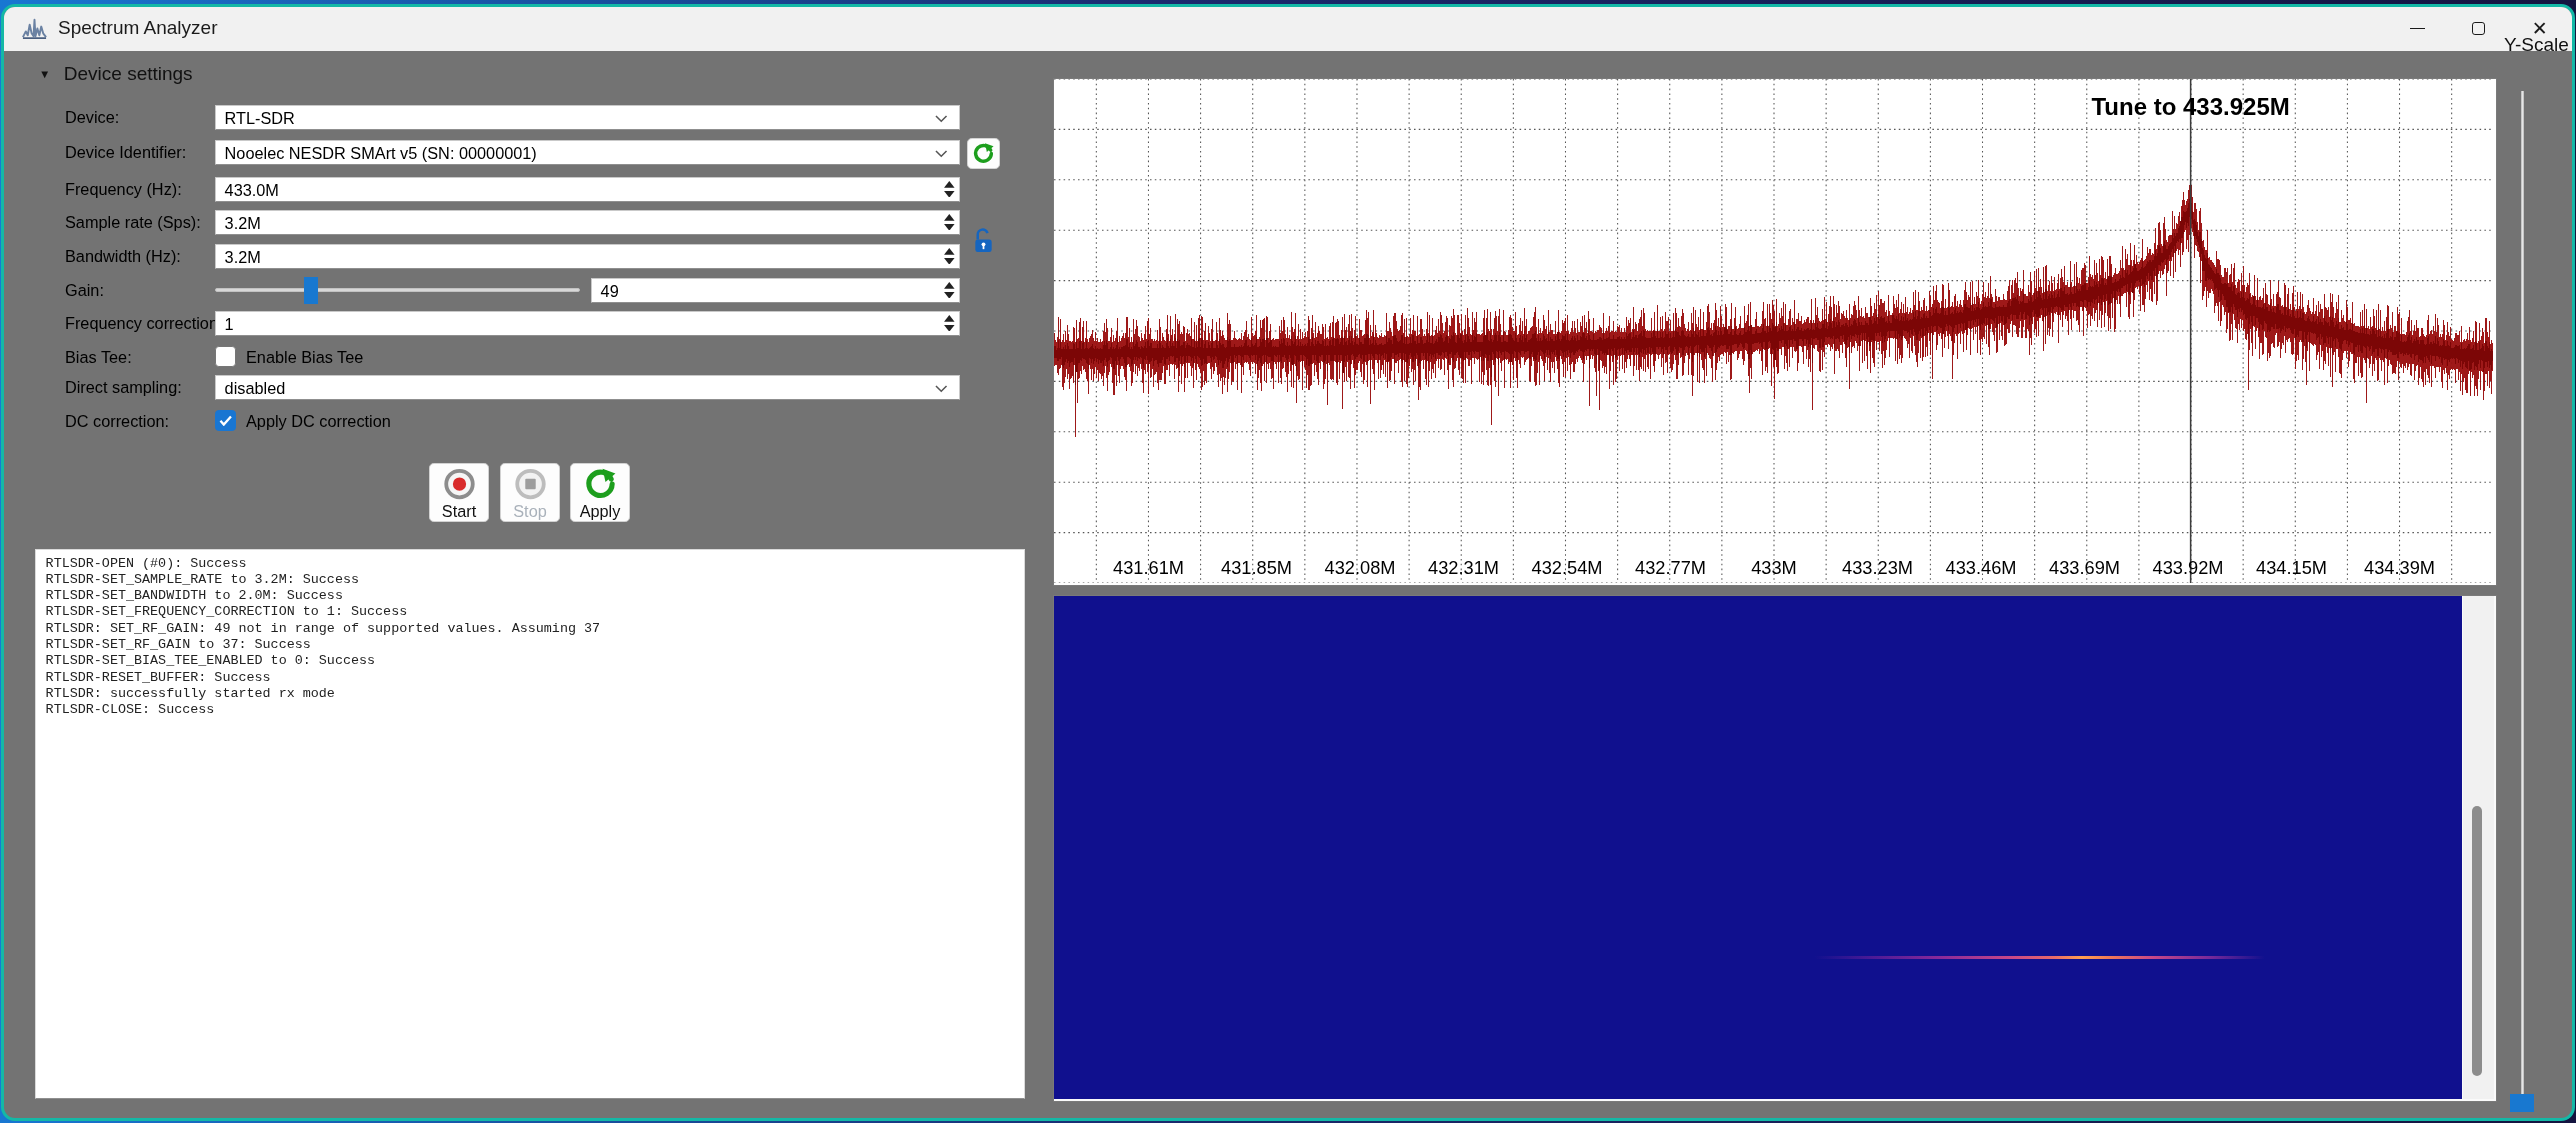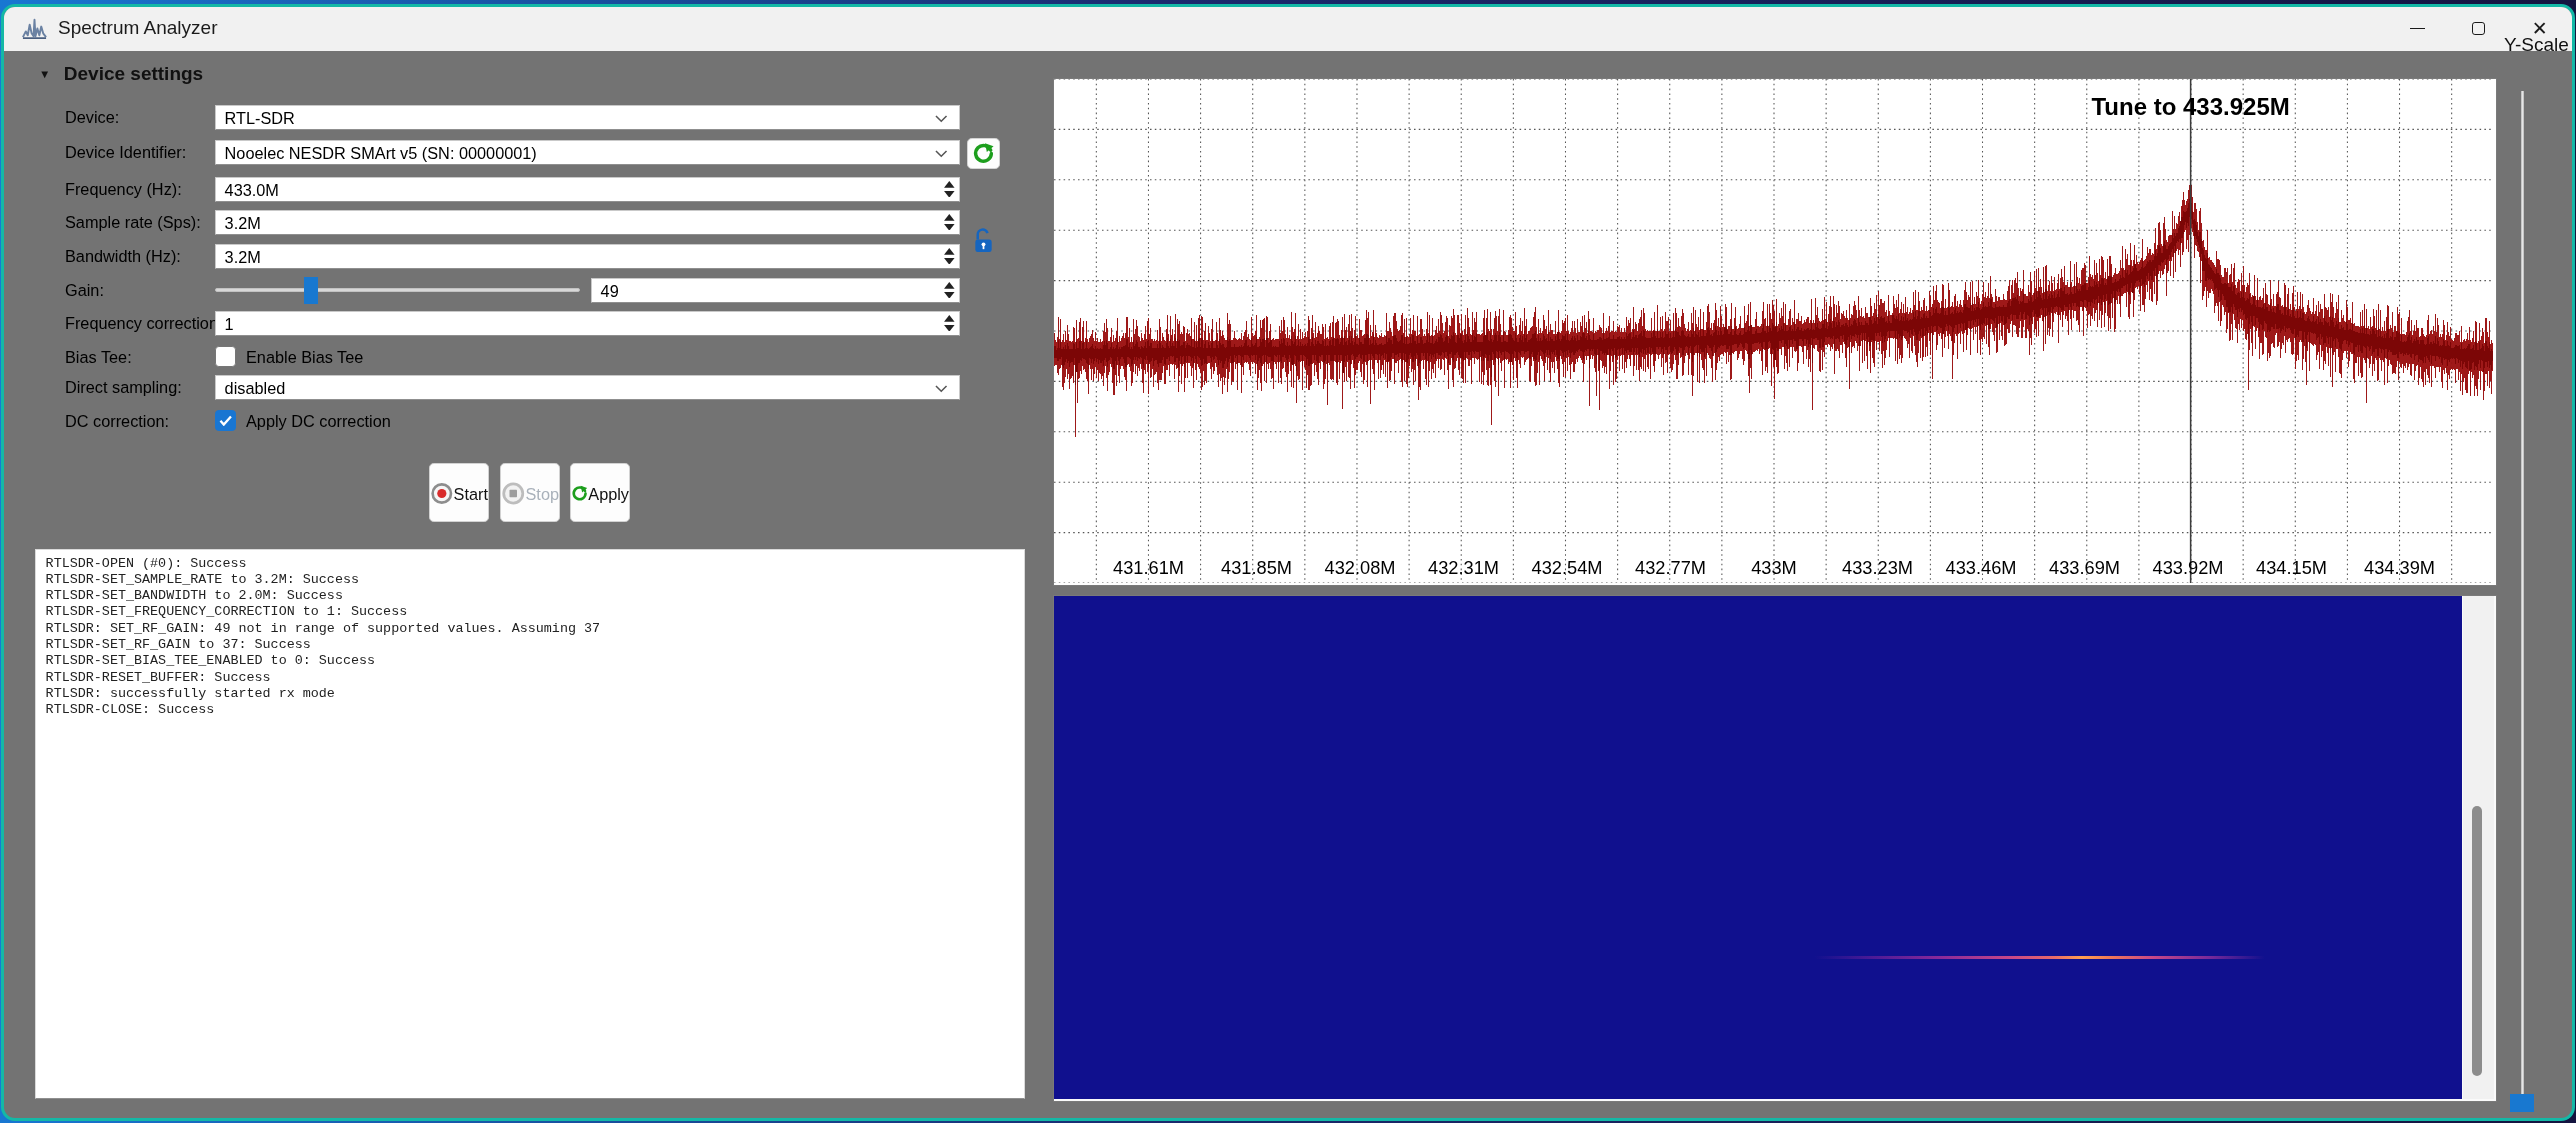--- a/index.html
+++ b/index.html
@@ -18,21 +18,21 @@
   
   .titlebar { position:absolute; left:0; right:0; top:0; height:44px; background:#f1f1f1; }
   .app-icon { position:absolute; left:17.3px; top:8.6px; width:27px; height:27px; }
   .win-title { position:absolute; left:54px; top:10.6px; font-size:19px; color:#1b1b1b; white-space:nowrap; }
   .win-controls { position:absolute; right:1.9px; top:0; height:44px; display:flex; }
   .win-btn { width:61px; height:44px; display:flex; align-items:center; justify-content:center; cursor:pointer; }
   .min-glyph { width:14.4px; border-top:1.9px solid #1a1a1a; }
   .max-glyph { width:13.4px; height:13.4px; border:1.7px solid #1a1a1a; border-radius:2.9px; }
   .close-glyph { font-size:19px; color:#1a1a1a; line-height:1; }
   
-  .settings-header { position:absolute; left:35px; top:56px; font-weight:bold; font-size:19px; color:#111; cursor:default; }
+  .settings-header { position:absolute; left:35px; top:56px; font-weight:normal; font-size:19px; color:#111; cursor:default; }
   .collapse-arrow { font-size:11.5px; margin-right:13.4px; position:relative; top:-1.9px; }
   .frow { position:absolute; left:61px; height:25px; }
   .flabel { position:absolute; left:0; top:2.9px; font-size:16.3px; color:#000; white-space:nowrap; }
   .fctrl { position:absolute; left:150px; width:745px; height:25px; }
   .combo, .spin {
     position:absolute; inset:0; background:#fff;
     border:1px solid #c9c9c9; border-bottom:1px solid #8f8f8f;
   }
   .combo-value, .spin-value { position:absolute; left:8.6px; top:2.9px; font-size:16.3px; color:#000; white-space:nowrap; }
   .chev { position:absolute; right:11.5px; top:9.6px; }
@@ -42,21 +42,21 @@
   .checkbox.checked { background:#1976d2; border-color:#1976d2; }
   .checkbox svg { display:none; }
   .checkbox.checked svg { display:block; }
   .check-label { position:absolute; left:31px; top:2.9px; font-size:16.3px; color:#000; white-space:nowrap; }
   .slider-track { position:absolute; left:0; top:10.6px; width:365px; height:3.8px; background:#d8d8d8; border:1px solid #c2c2c2; border-radius:1.9px; }
   .slider-handle { position:absolute; top:-12.5px; width:14.4px; height:27px; background:#1878d0; cursor:pointer; }
   .gain-spin { left:376px !important; width:369px !important; }
   .side-btn { position:absolute; width:33px; height:31px; background:#fdfdfd; border:1px solid #d4d4d4; border-radius:4.8px; display:flex; align-items:center; justify-content:center; cursor:pointer; }
   .lock-wrap { position:absolute; left:967px; top:219px; width:25px; height:29px; }
   
-  .action-btn { position:absolute; top:456px; width:60px; height:59px; background:#fdfdfd; border:1px solid #d2d2d2; border-radius:4.8px; display:flex; flex-direction:row; align-items:center; justify-content:flex-start; padding-top:2.9px; cursor:pointer; }
+  .action-btn { position:absolute; top:456px; width:60px; height:59px; background:#fdfdfd; border:1px solid #d2d2d2; border-radius:4.8px; display:flex; flex-direction:column; align-items:center; justify-content:flex-start; padding-top:2.9px; cursor:pointer; }
   .action-btn .blabel { font-size:16.3px; color:#111; margin-top:1px; }
   .action-btn.disabled .blabel { color:#a9b1ba; }
   
   .log {
     position:absolute; left:31px; top:542px; width:990px; height:550px;
     background:#fff; border:1px solid #dadada; border-bottom:1.9px solid #8f8f8f;
     font-family:"Liberation Mono", monospace; font-size:13.4px; line-height:16.3px;
     color:#222; padding:5.8px 9.6px; overflow:hidden;
   }
   

